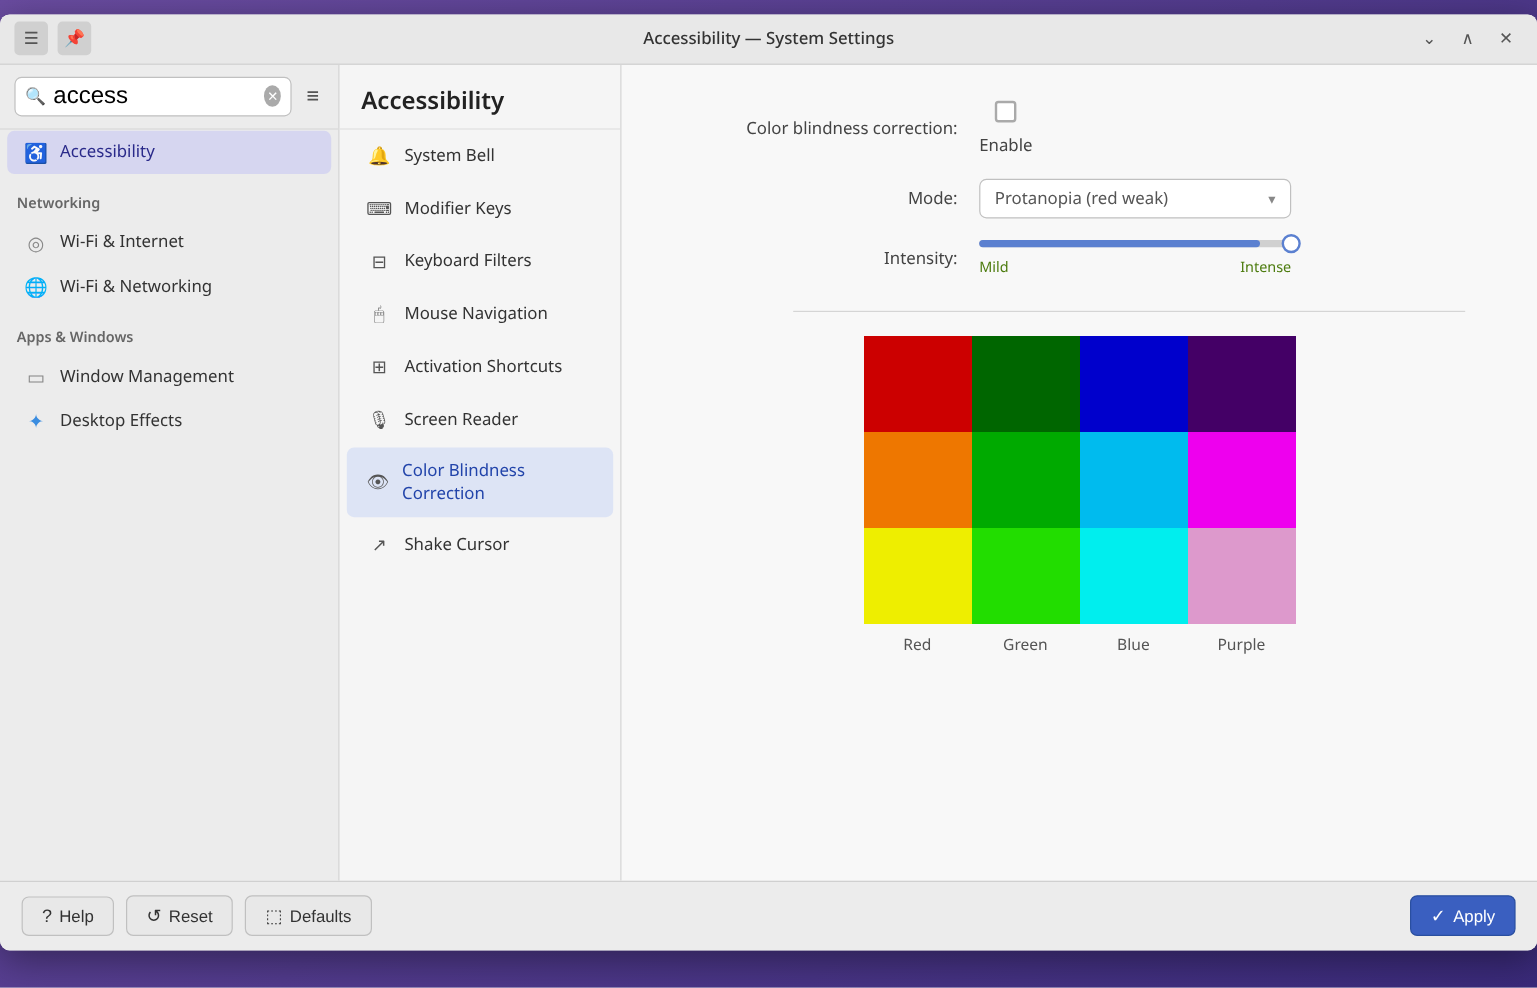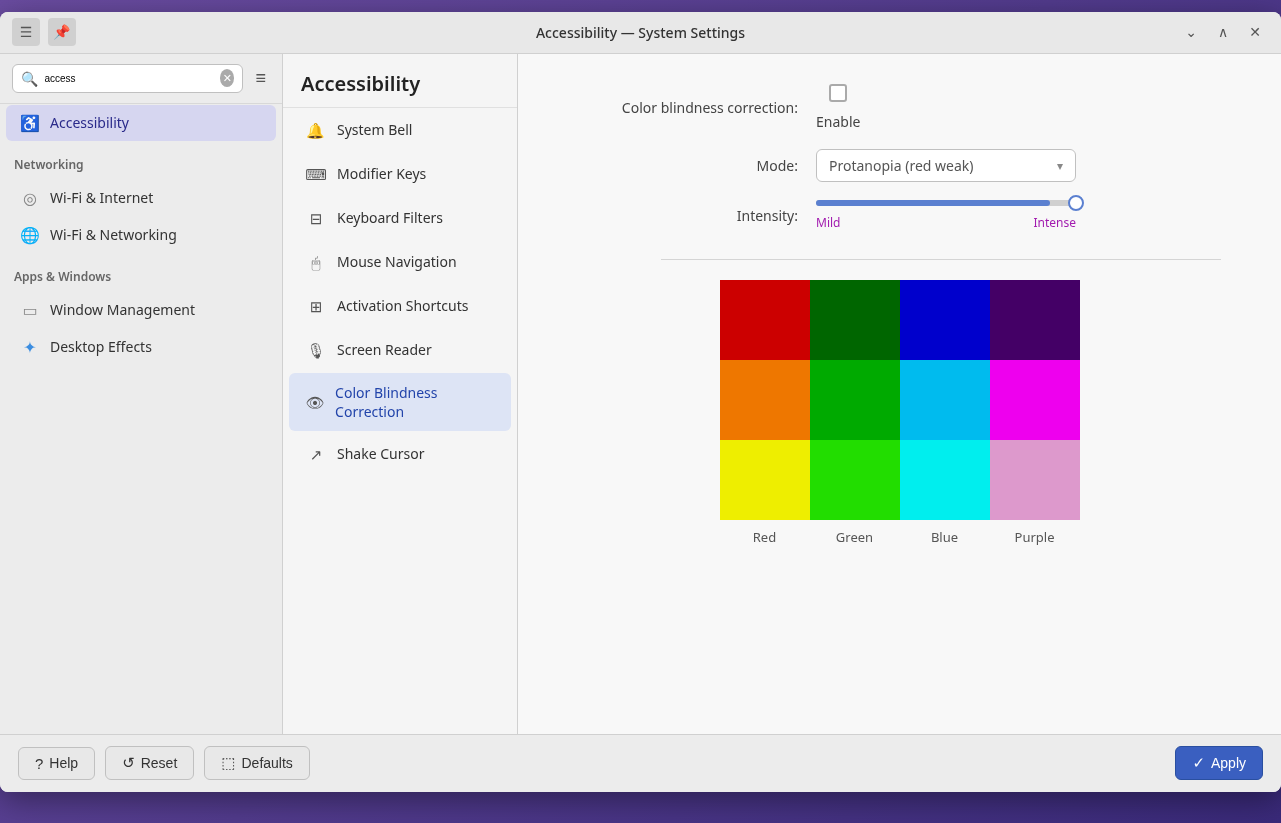--- a/index.html
+++ b/index.html
@@ -107,21 +107,21 @@
       background: white;
       border: 1px solid #c0c0c0;
       border-radius: 6px;
       padding: 4px 8px;
       gap: 6px;
     }
     .search-input-wrap input {
       border: none;
       outline: none;
       background: transparent;
-      font-size: 10px;
+      font-size: 20px;
       width: 100%;
     }
     .search-icon { color: #888; font-size: 14px; }
     .clear-btn {
       background: #aaa;
       border: none;
       border-radius: 50%;
       width: 18px;
       height: 18px;
       cursor: pointer;
@@ -299,21 +299,21 @@
       width: 16px;
       height: 16px;
       background: white;
       border: 2px solid #5b80d0;
       border-radius: 50%;
     }
     .slider-labels {
       display: flex;
       justify-content: space-between;
       font-size: 12px;
-      color: #a21caf;
+      color: #4d7c0f;
       margin-top: 4px;
     }
 
     .divider {
       border: none;
       border-top: 1px solid #d5d5d5;
       margin: 10px 0 20px;
       width: 100%;
       max-width: 560px;
       margin-left: auto;

